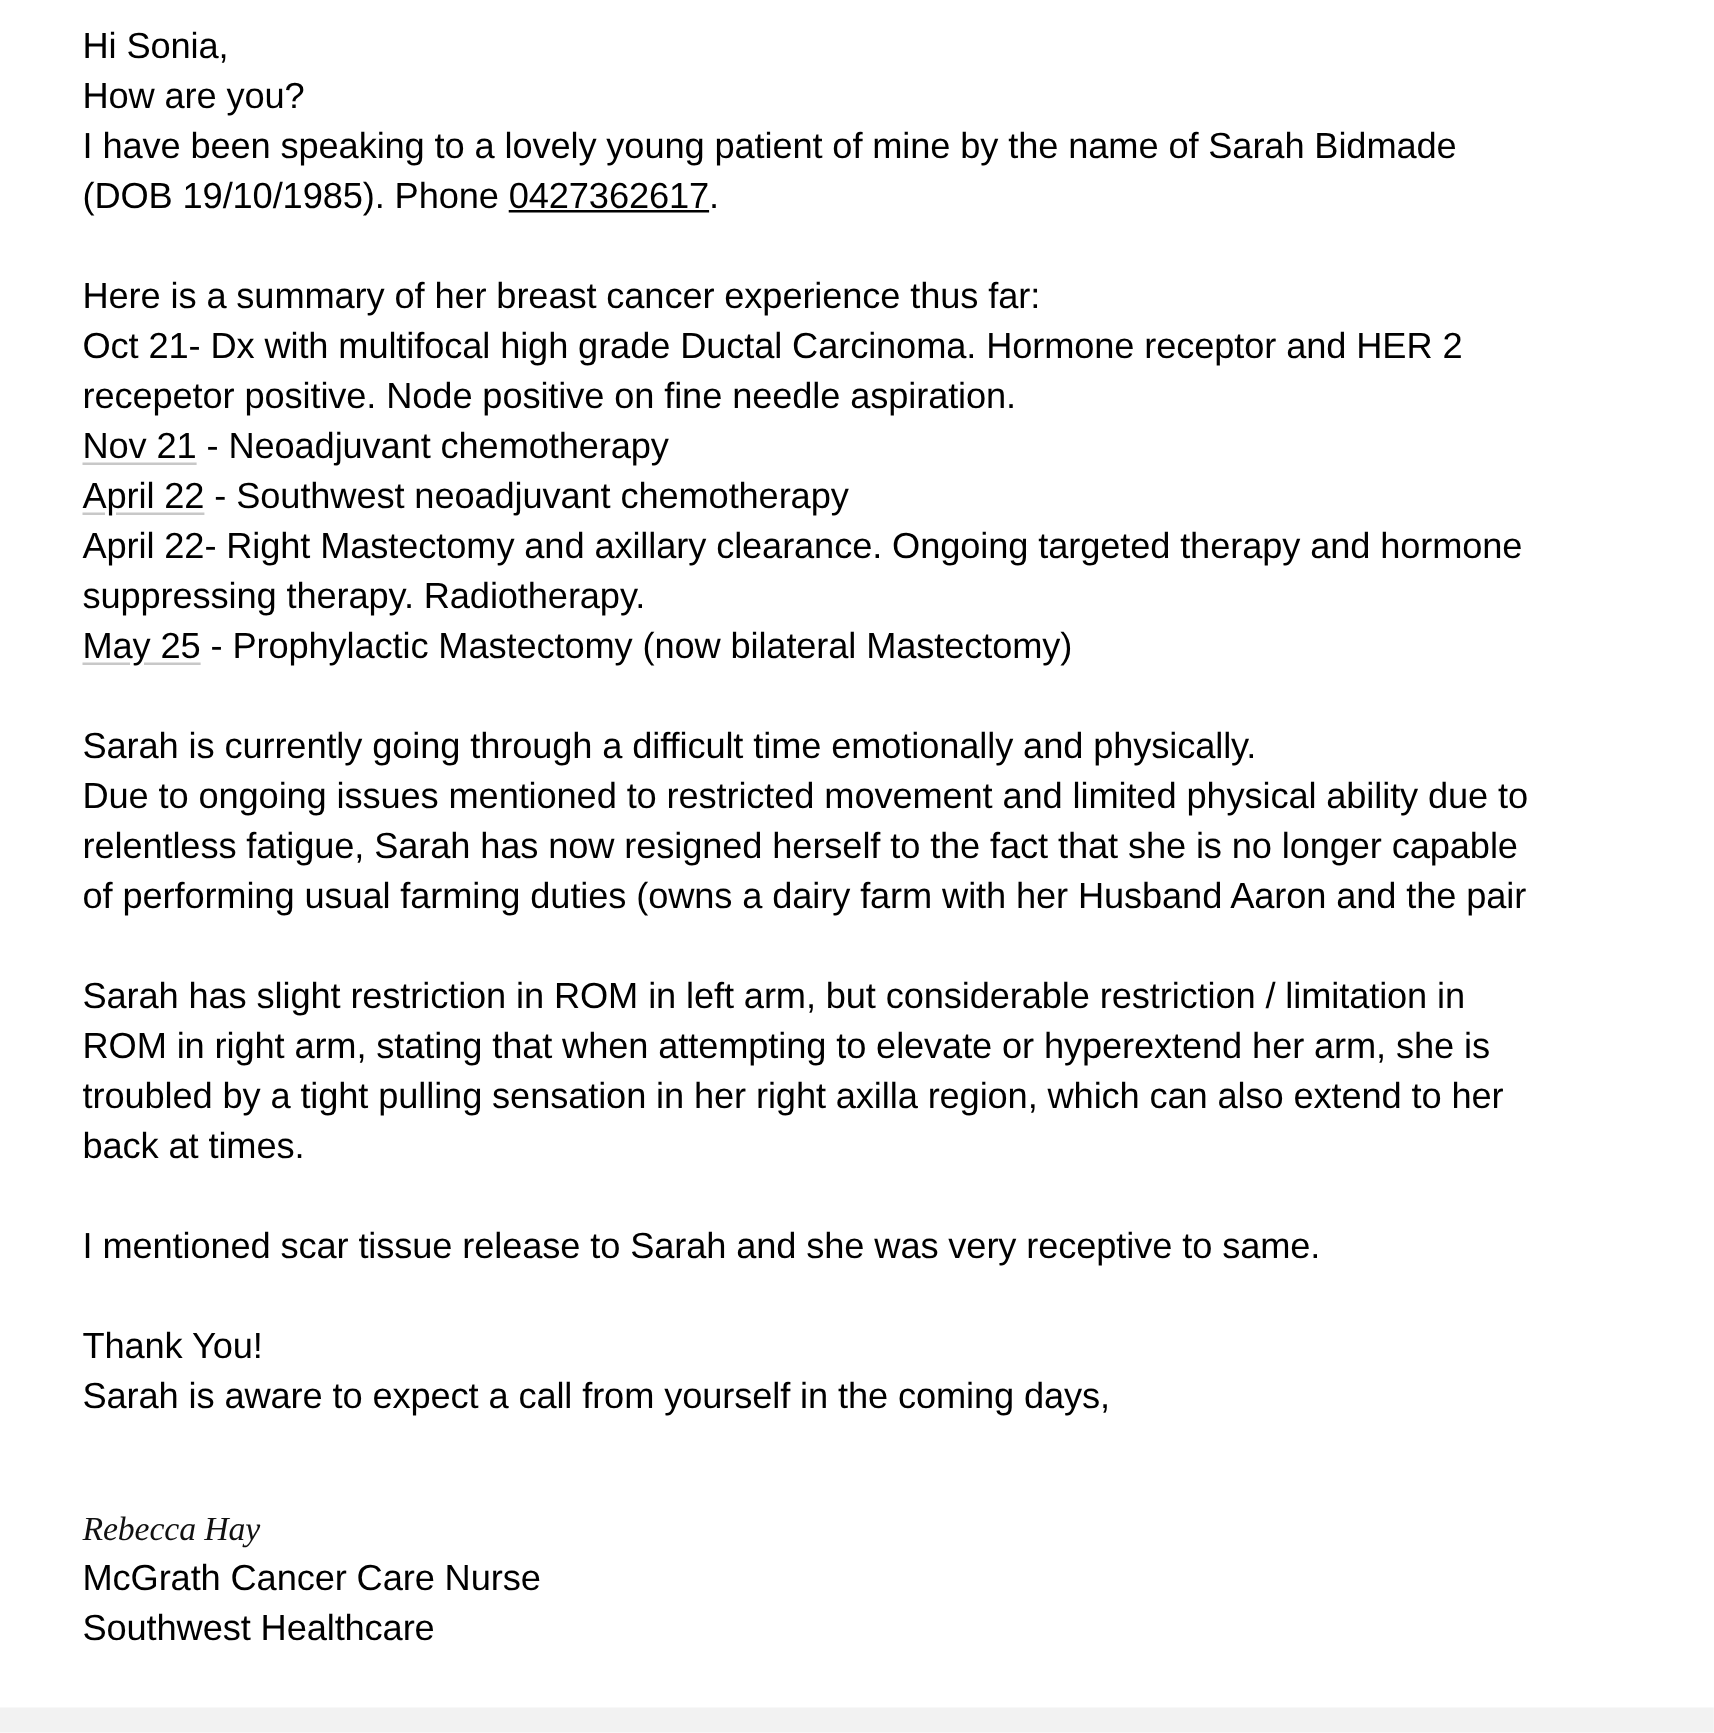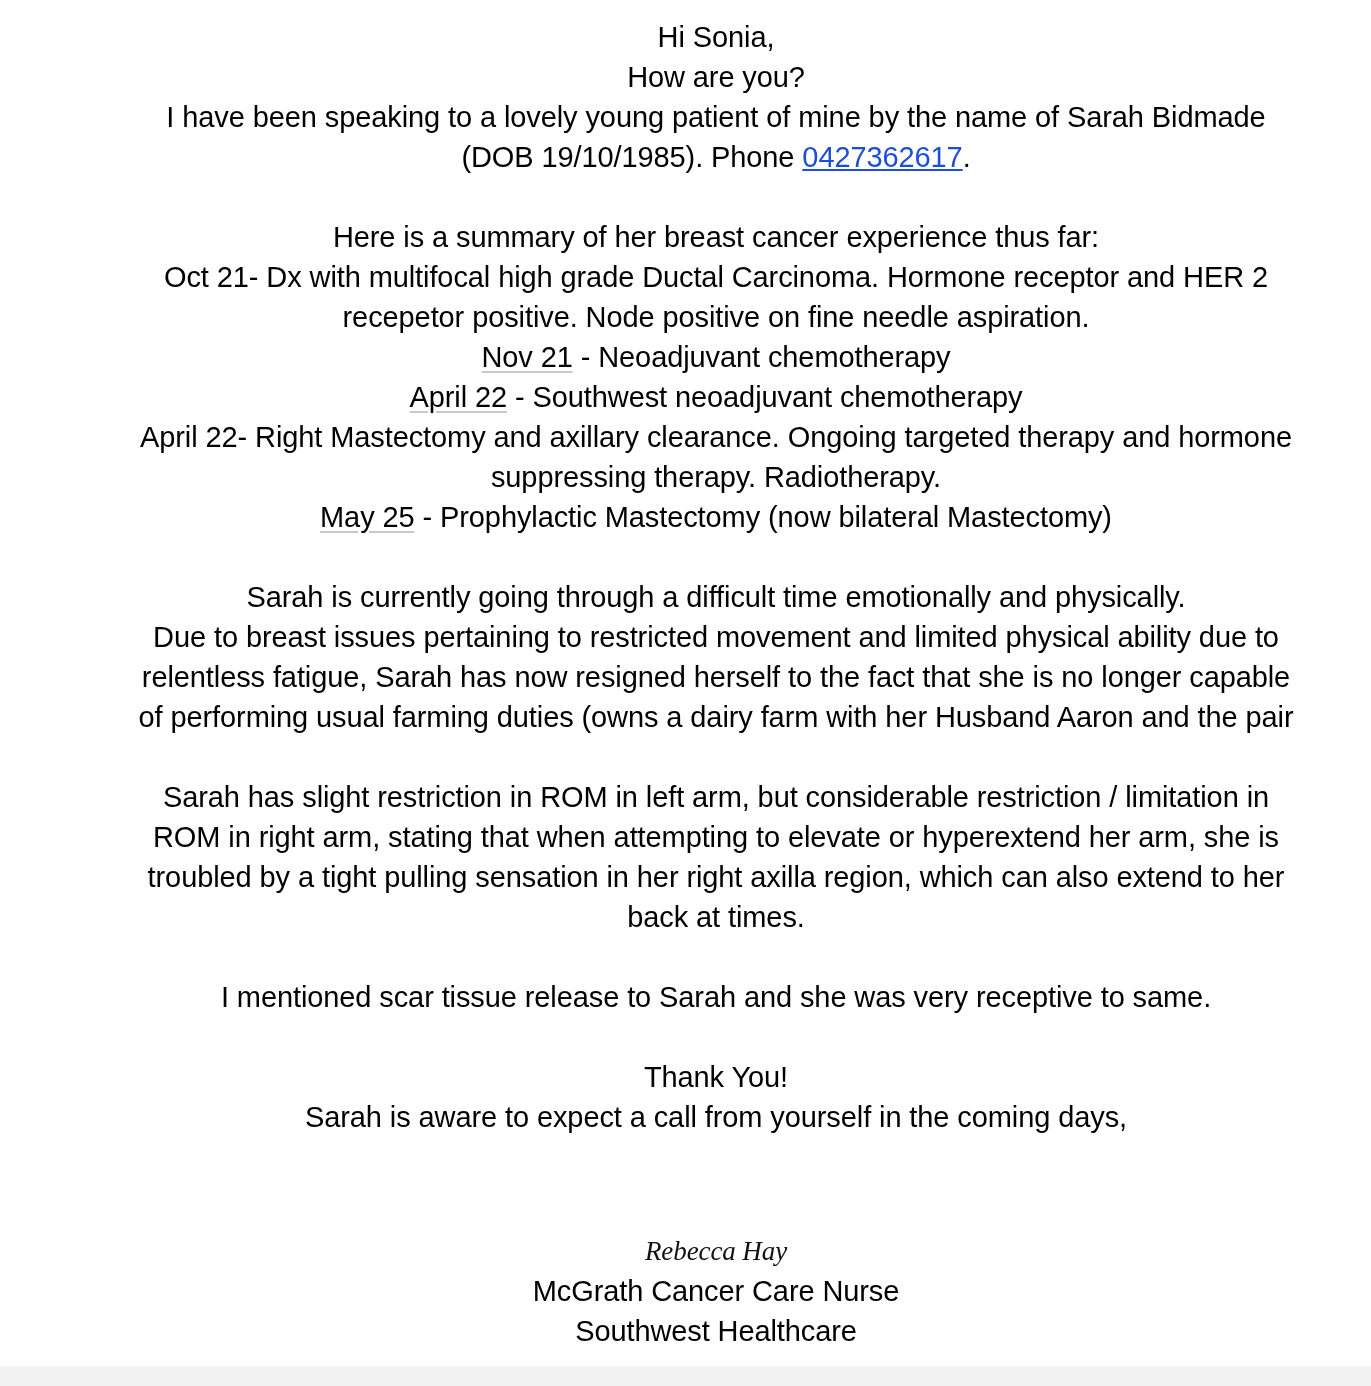--- a/index.html
+++ b/index.html
@@ -2,29 +2,29 @@
 <html><head>
 <meta charset="utf-8">
 <style>
   html, body { margin: 0; padding: 0; background: #ffffff; }
   body {
     width: 1371px; height: 1386px; position: relative; overflow: hidden;
     font-family: "Liberation Sans", sans-serif; color: #000;
   }
   .content {
     position: absolute; left: 66px; top: 17px; width: 1300px;
-    font-size: 29px; line-height: 40px; letter-spacing: -0.1px; text-align: center;
+    font-size: 29px; line-height: 40px; letter-spacing: -0.1px;
   }
   .line { white-space: pre; }
   .blank { height: 40px; }
-  a.phone { color: #1d4ed8; text-decoration: underline; }
+  a.phone { color: #000000; text-decoration: underline; }
   .date-u { text-decoration: underline; text-decoration-color: #c8c8c8; text-underline-offset: 4px; }
   .signature {
     font-family: "Liberation Serif", "DejaVu Serif", serif; font-style: italic;
-    font-size: 27px; line-height: 40px; margin-top: 94px; color: #111;
+    font-size: 27px; line-height: 40px; margin-top: 66px; color: #111;
   }
   .bottom-bar {
     position: absolute; left: 0; bottom: 0; width: 1371px; height: 20px; background: #f2f2f2;
   }
 </style>
 </head>
 <body>
 
 <div class="content">
   <div class="line">Hi Sonia,</div>
@@ -37,21 +37,21 @@
   <div class="line">Oct 21- Dx with multifocal high grade Ductal Carcinoma. Hormone receptor and HER 2</div>
   <div class="line">recepetor positive. Node positive on fine needle aspiration.</div>
   <div class="line"><span class="date-u">Nov 21</span><span> - Neoadjuvant chemotherapy</span></div>
   <div class="line"><span class="date-u">April 22</span><span> - Southwest neoadjuvant chemotherapy</span></div>
   <div class="line">April 22- Right Mastectomy and axillary clearance. Ongoing targeted therapy and hormone</div>
   <div class="line">suppressing therapy. Radiotherapy.</div>
   <div class="line"><span class="date-u">May 25</span><span> - Prophylactic Mastectomy (now bilateral Mastectomy)</span></div>
   <div class="blank"></div>
 
   <div class="line">Sarah is currently going through a difficult time emotionally and physically.</div>
-  <div class="line">Due to breast issues pertaining to restricted movement and limited physical ability due to</div>
+  <div class="line">Due to ongoing issues mentioned to restricted movement and limited physical ability due to</div>
   <div class="line">relentless fatigue, Sarah has now resigned herself to the fact that she is no longer capable</div>
   <div class="line">of performing usual farming duties (owns a dairy farm with her Husband Aaron and the pair</div>
   <div class="blank"></div>
 
   <div class="line">Sarah has slight restriction in ROM in left arm, but considerable restriction / limitation in</div>
   <div class="line">ROM in right arm, stating that when attempting to elevate or hyperextend her arm, she is</div>
   <div class="line">troubled by a tight pulling sensation in her right axilla region, which can also extend to her</div>
   <div class="line">back at times.</div>
   <div class="blank"></div>
 

